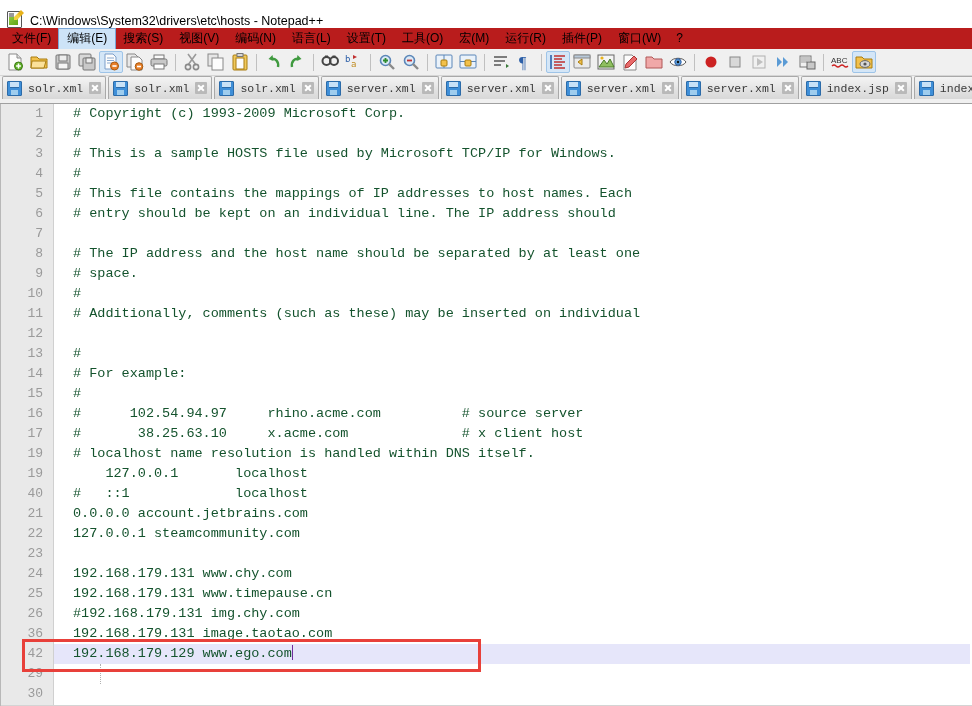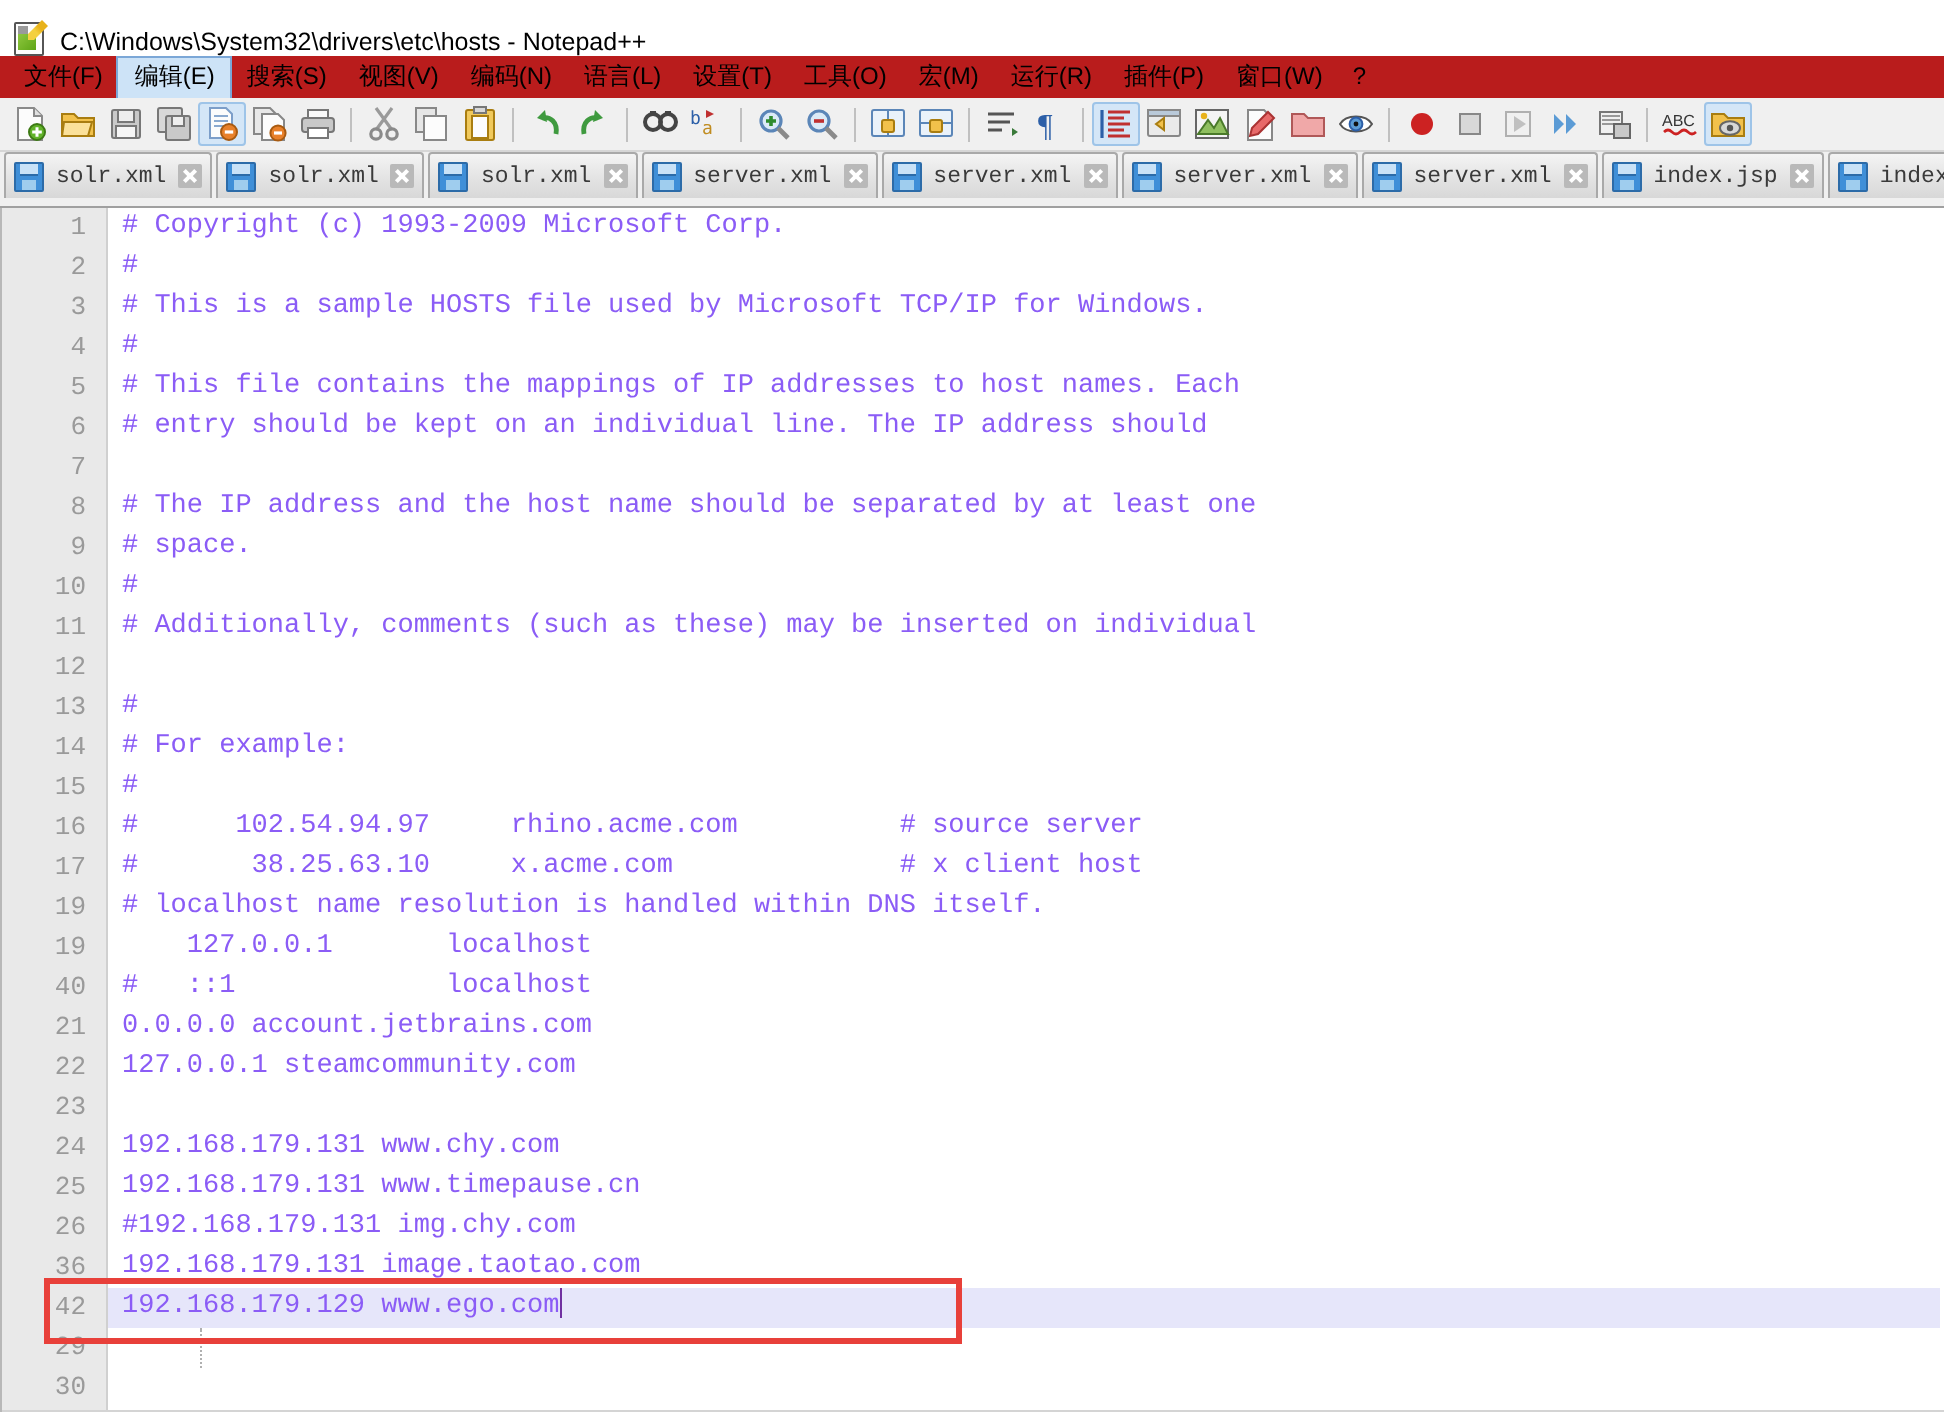--- a/index.html
+++ b/index.html
@@ -126,21 +126,21 @@
   }
   .row.hl .rowbg{
     position:absolute;left:53px;right:2px;top:0;height:20px;
     background:#e6e6fa;
   }
   .row .lnum{
     position:absolute;left:0;width:42px;text-align:right;
     color:#9a9a9a;font-size:13px;z-index:2;
   }
   .row .code{
-    position:absolute;left:60px;color:#8b5cf6;z-index:2;
+    position:absolute;left:72px;color:#14532d;z-index:2;
   }
   .indent-guide{
     position:absolute;left:99px;top:0;height:20px;width:1px;
     border-left:1px dotted #b0b0b0;
   }
   .caret{
     display:inline-block;width:1px;height:15px;background:#7030a0;
     vertical-align:-3px;margin-left:0px;
   }
   .redbox{

